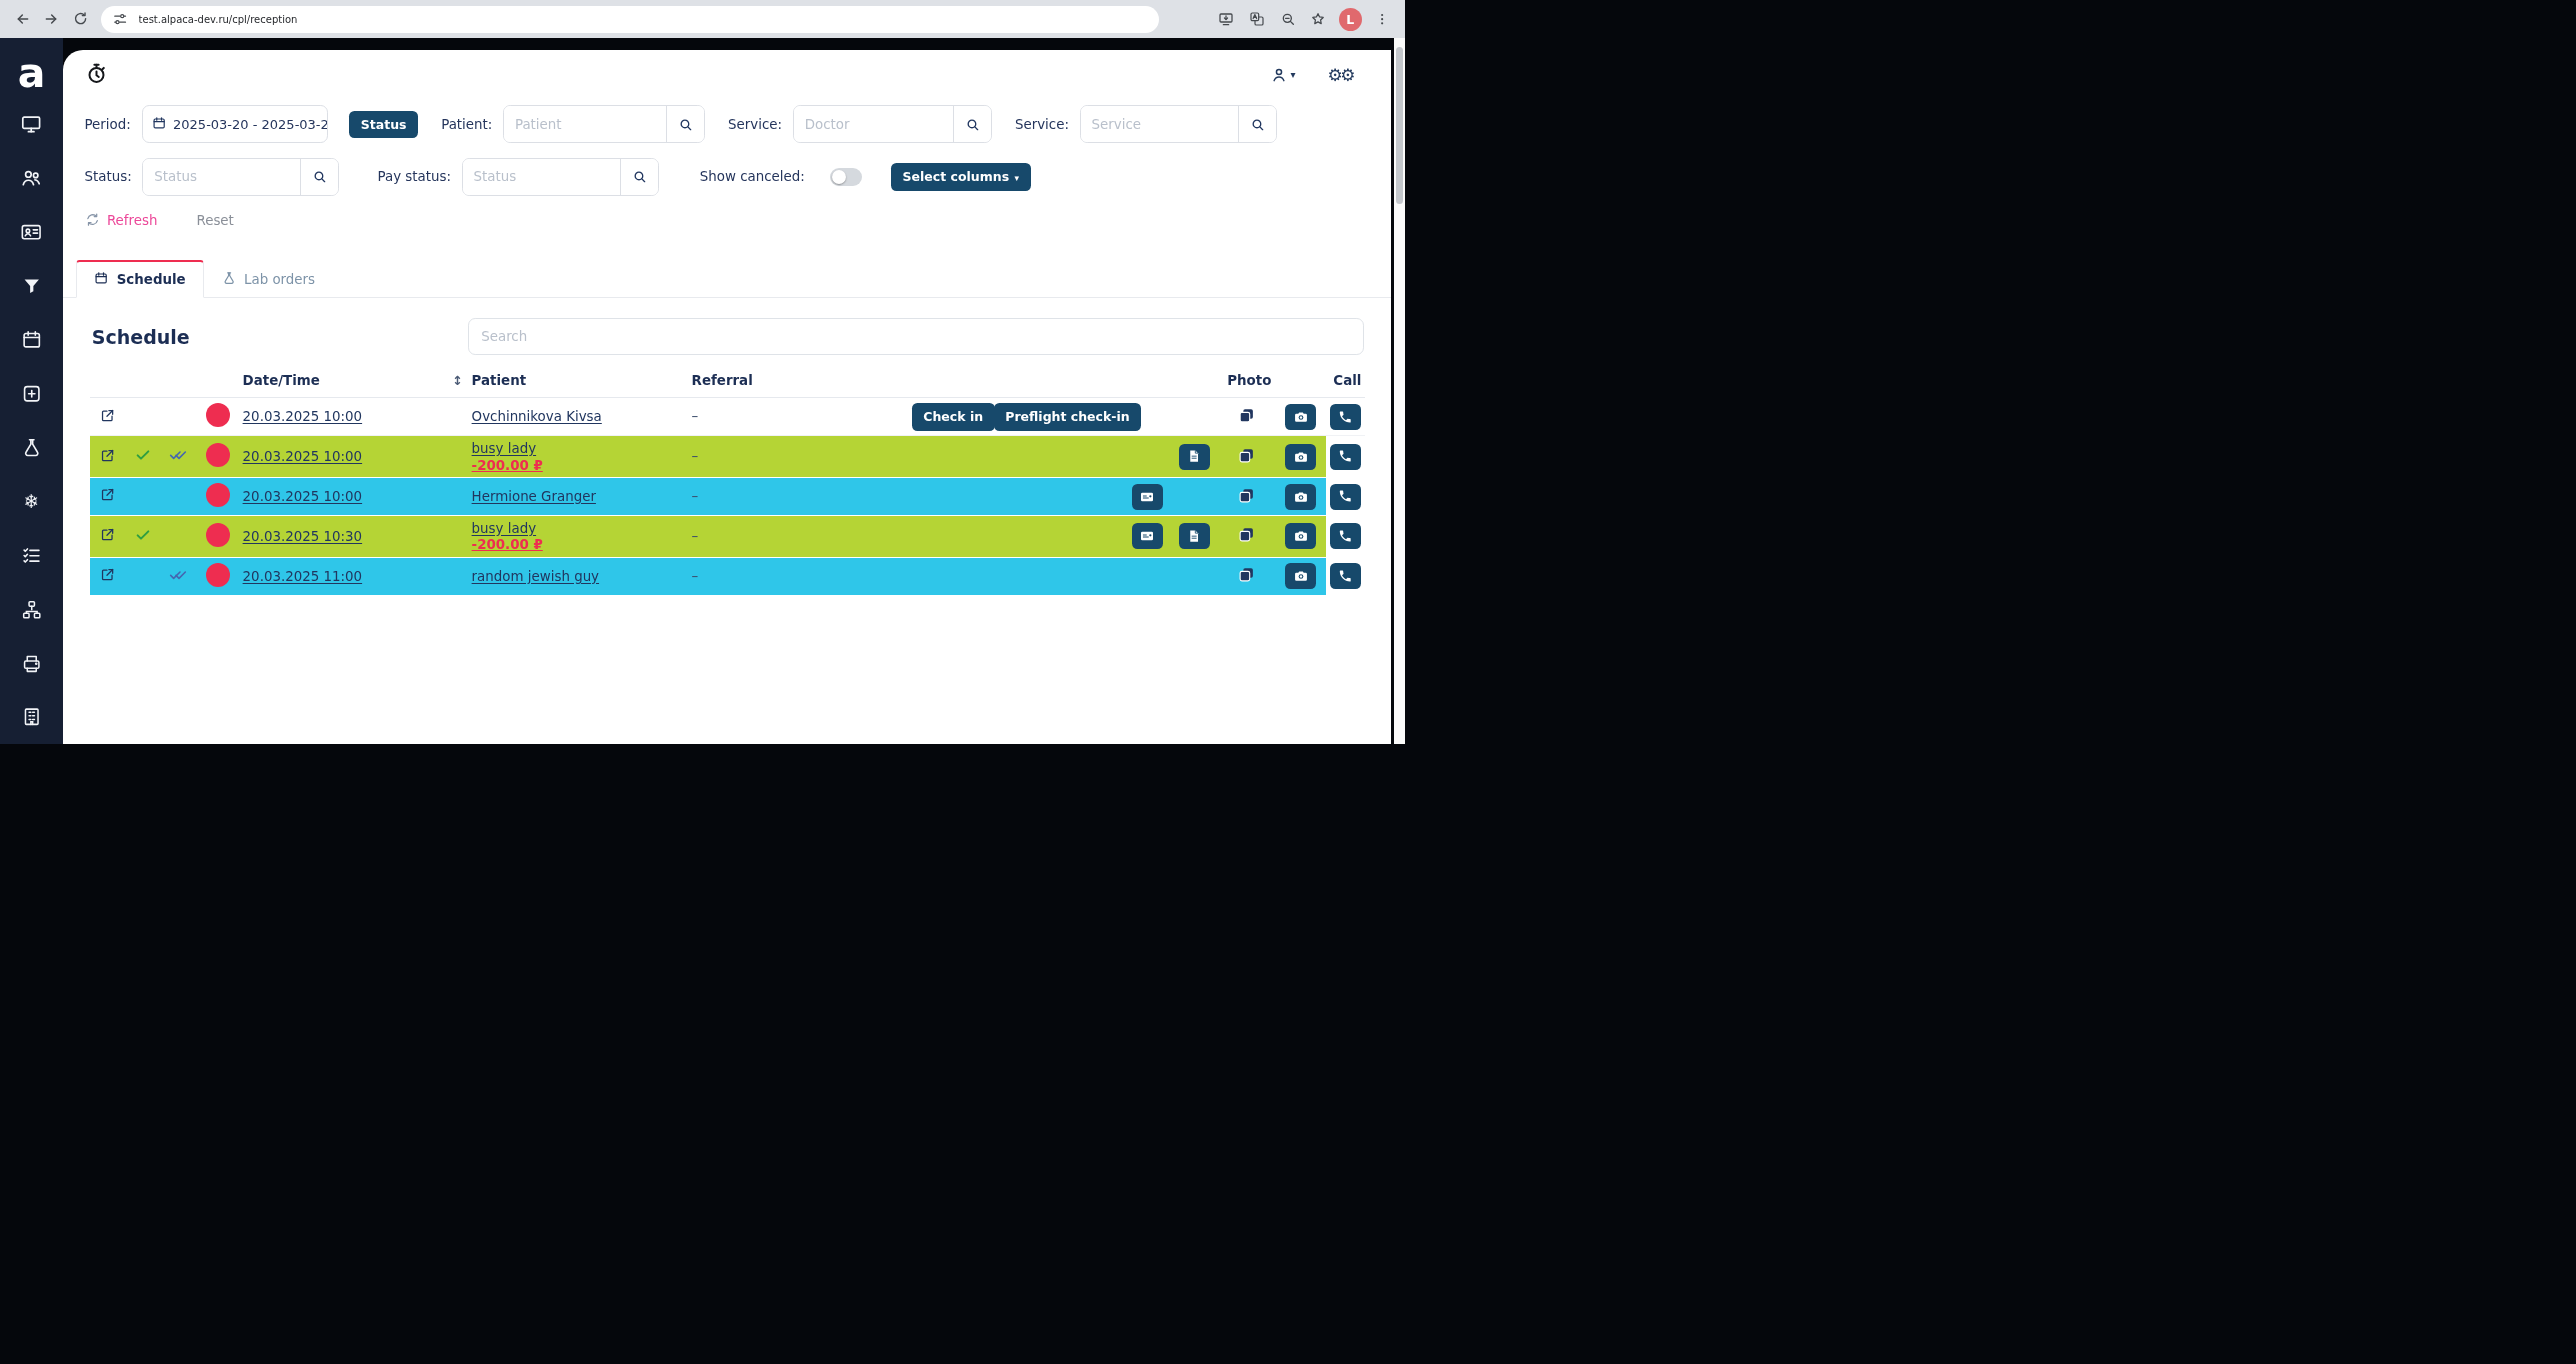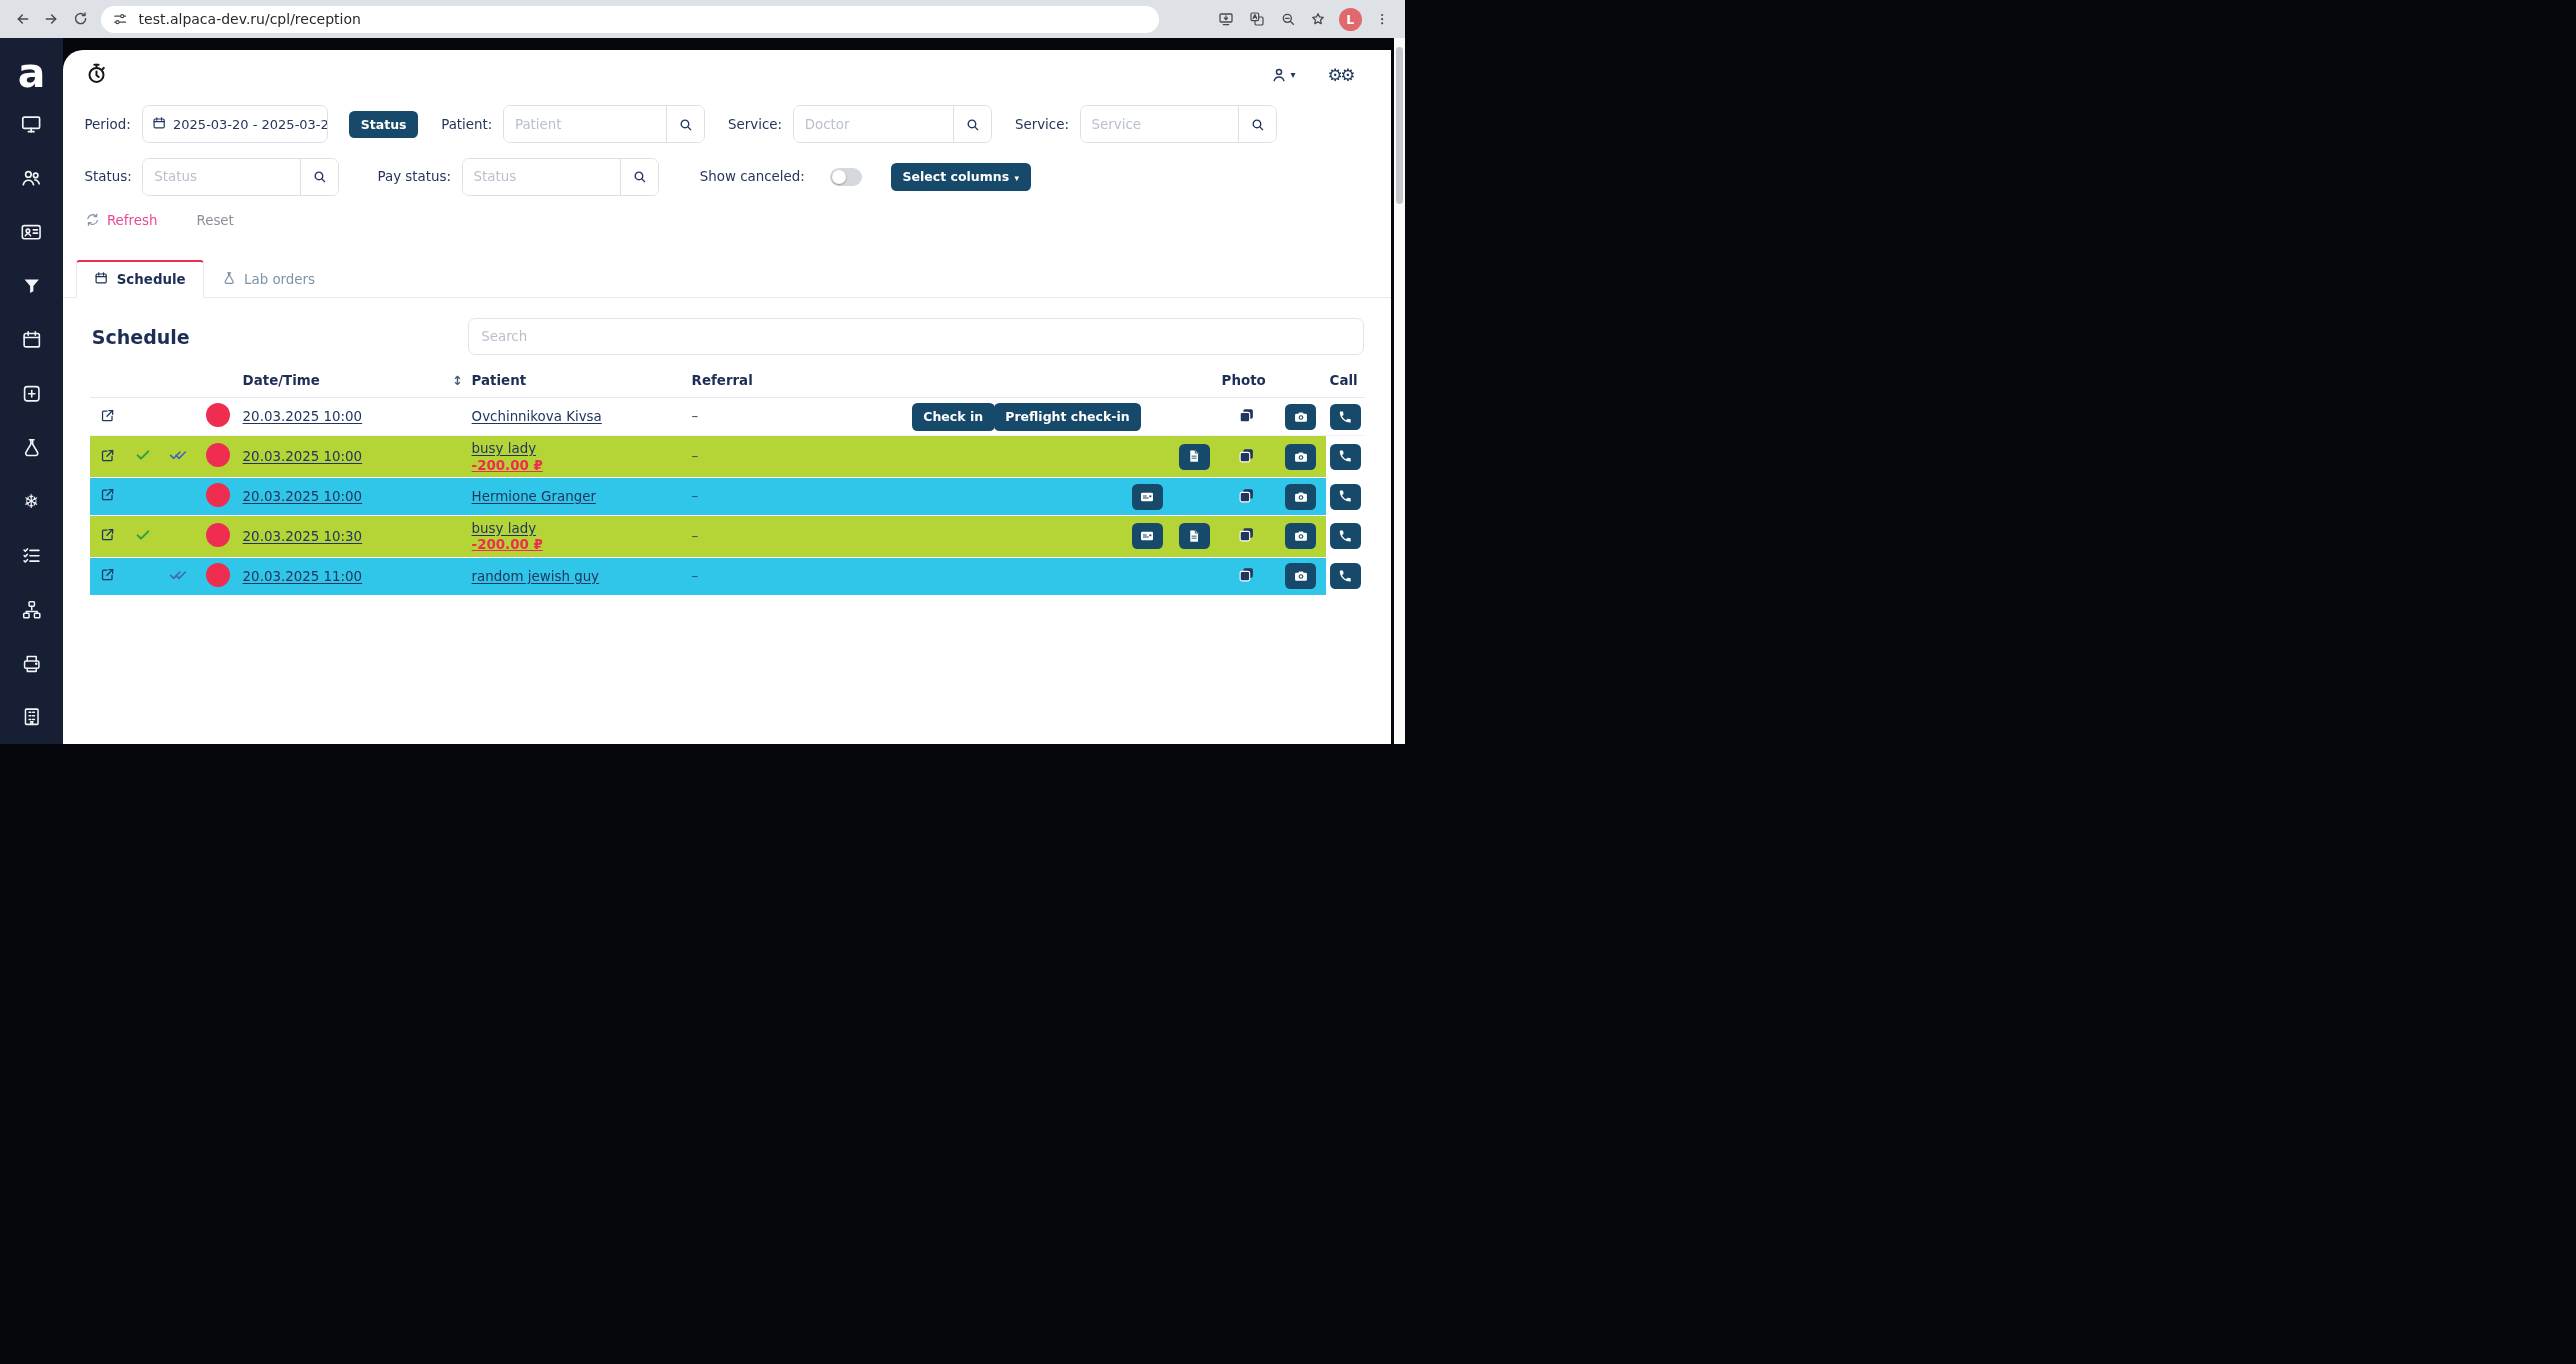--- a/index.html
+++ b/index.html
@@ -14,21 +14,21 @@
   }
   *{margin:0;padding:0;box-sizing:border-box}
   html,body{width:1405px;height:744px;overflow:hidden}
   body{font-family:"DejaVu Sans","Liberation Sans",sans-serif;background:#05070c}
 
   
   .browser-bar{height:38px;background:var(--browser-bar);display:flex;align-items:center;padding:0 9px;gap:1.8px}
   .bicon{width:27px;height:27px;border-radius:50%;display:flex;align-items:center;justify-content:center;color:#45494e;flex:0 0 auto}
   .bicon svg{display:block}
   .url-pill{width:1058px;height:27px;background:#fff;border-radius:13.4px;display:flex;align-items:center;gap:9px;padding:0 10.8px;margin-left:5.4px}
-  .url-text{font-size:14px;color:#27292d;white-space:nowrap;overflow:hidden}
+  .url-text{font-size:10px;color:#27292d;white-space:nowrap;overflow:hidden}
   .browser-right{margin-left:auto;display:flex;align-items:center;gap:3.6px}
   .avatar{width:23px;height:23px;border-radius:50%;background:#e0696d;color:#fff;font-size:12.5px;font-weight:bold;display:flex;align-items:center;justify-content:center;margin:0 3.6px}
 
   
   .app{display:flex;height:706px;position:relative;background:#05070c}
   .sidebar{width:63px;background:var(--sidebar-bg);display:flex;flex-direction:column;align-items:center;padding-top:12.5px;flex:0 0 auto;overflow:hidden}
   .side-logo{color:#fff;font-size:41px;font-weight:bold;line-height:1;height:47px;display:flex;align-items:center}
   .side-item{width:63px;height:54px;display:flex;align-items:center;justify-content:center;color:#f2f4f8;cursor:pointer}
   .side-item svg{display:block}
   .snowflake-txt{font-size:19px;line-height:1}
@@ -72,21 +72,21 @@
 
   
   .panel{padding:20px 27px 0 27px}
   .panel-head{display:flex;align-items:center;margin-bottom:12.5px}
   .panel-title{font-size:19px;font-weight:600;color:#1c2e54;padding-left:1.8px}
   .table-search{margin-left:auto;width:896px;height:37px;border:0.9px solid #dfe3e8;border-radius:7.2px;padding:0 12.5px;font-size:13.4px;font-family:inherit;color:#25355c;outline:none}
   .table-search::placeholder{color:#b9c0cb}
 
   table.sched{width:1274px;border-collapse:collapse;table-layout:fixed}
   thead th{font-size:13.4px;color:#1c2e54;text-align:left;font-weight:700;padding:5.4px 3.6px 9px 3.6px;border-bottom:0.9px solid #e6e9ee;white-space:nowrap}
-  th.th-center{text-align:left}
+  th.th-center{text-align:right}
   .th-flex{display:flex;align-items:center;justify-content:space-between;padding-right:1.8px}
   .sort-glyph{color:#4a5a75;font-size:12.5px;cursor:pointer}
   td{padding:4.5px 3.6px;vertical-align:middle;font-size:13.4px;height:38px}
   tr.row-green td{background:var(--row-green);border-bottom:1.8px solid #fff}
   tr.row-cyan td{background:var(--row-cyan);border-bottom:1.8px solid #fff}
   tr.row-white td{background:#fff;border-bottom:0.9px solid #f0f2f5}
   tr td.c-call{background:#fff !important}
   .row-link{color:var(--link-navy);text-decoration:underline;text-underline-offset:1.8px;display:inline-block;cursor:pointer}
   .balance{display:block;color:var(--danger-red);font-weight:700;text-decoration:underline;margin-top:1.8px;cursor:pointer}
   .dash{color:#3c4d6b}

